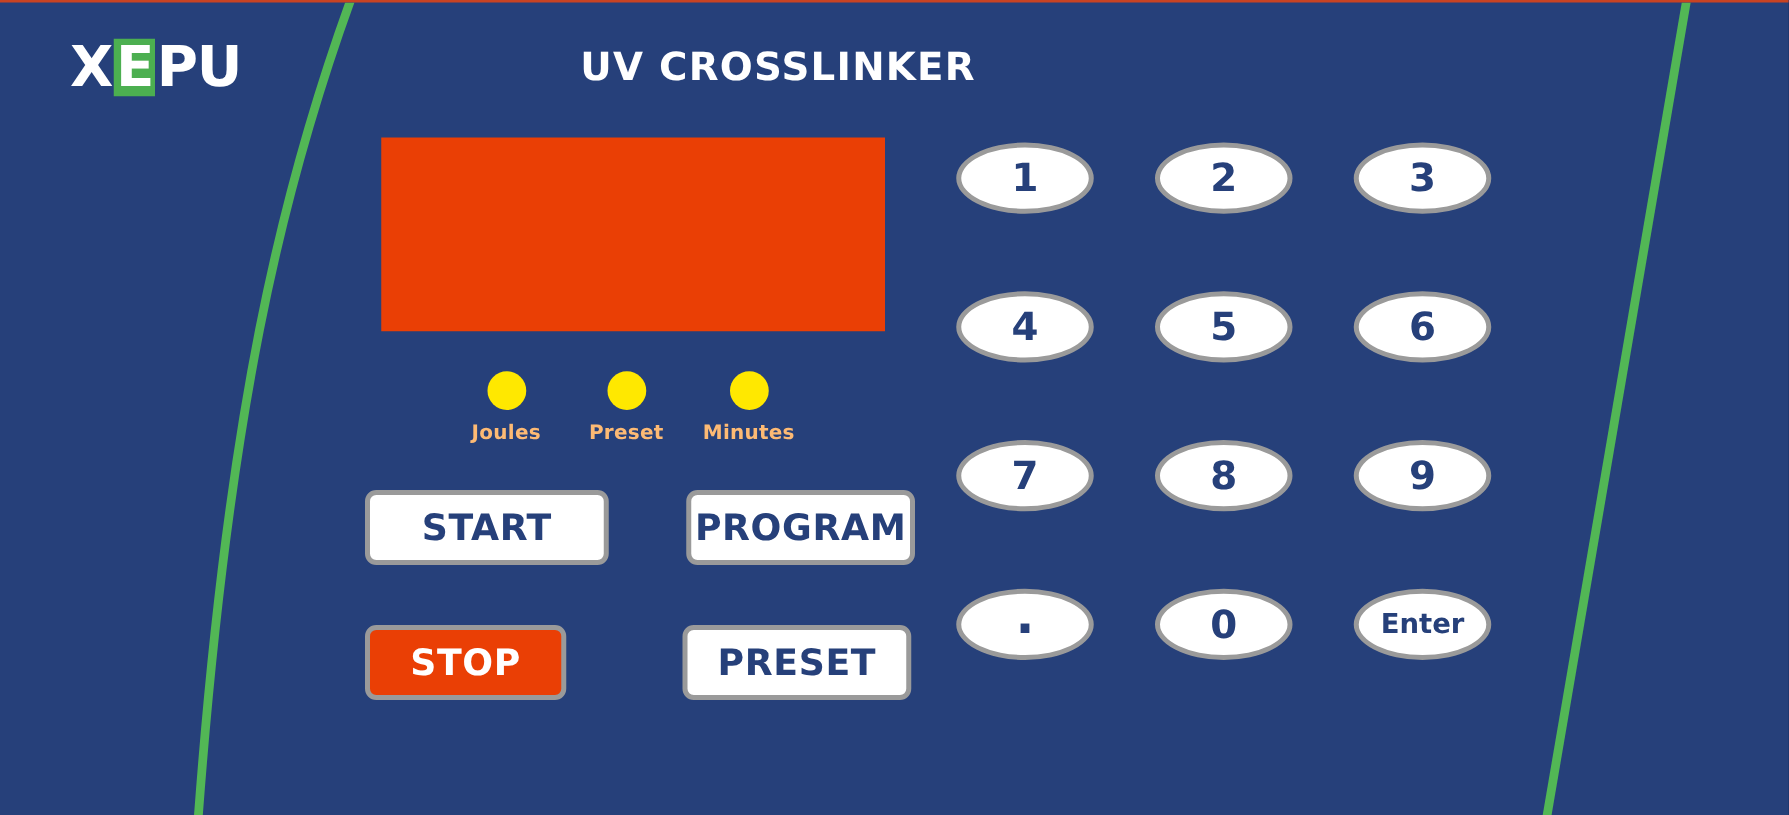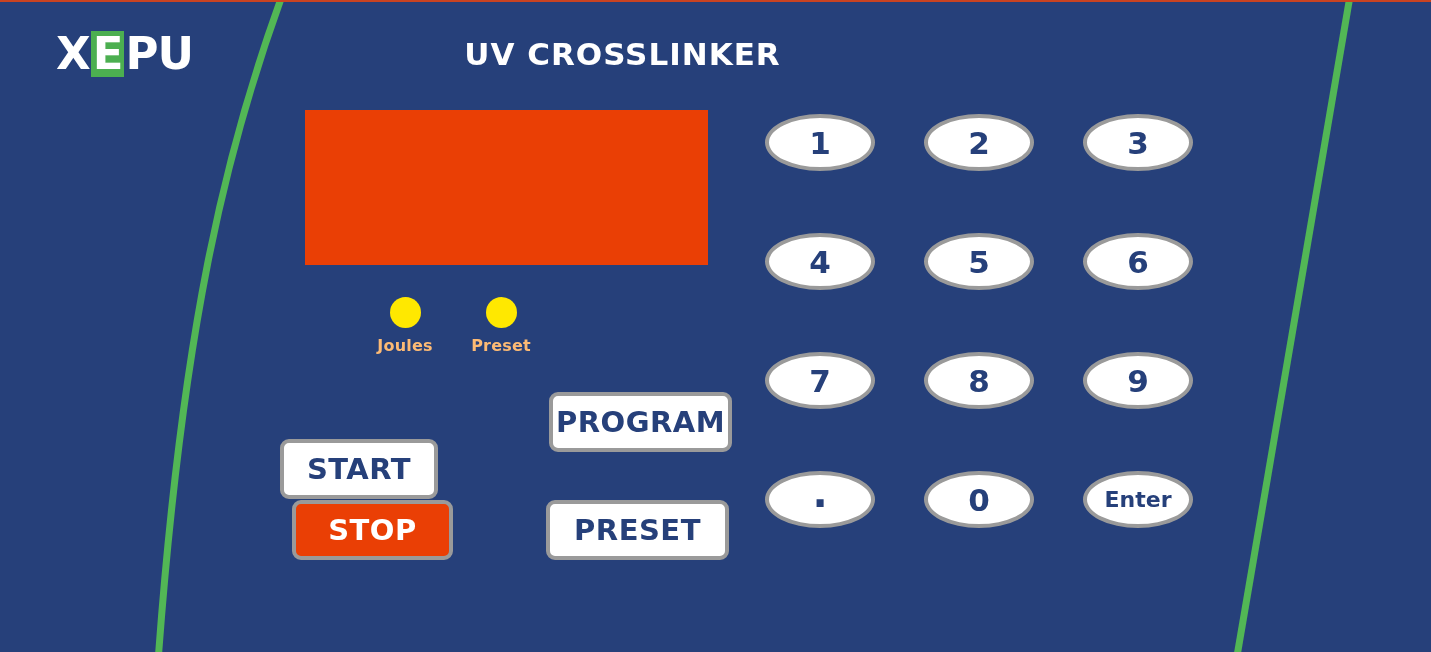--- a/index.html
+++ b/index.html
@@ -112,21 +112,21 @@
     display: flex;
     align-items: center;
     justify-content: center;
     box-sizing: border-box;
     cursor: pointer;
   }
   .ctl-btn.danger {
     background: #ea3f05;
     color: #ffffff;
   }
-  #btn-start   { left: 280px; top: 390px; width: 158px; height: 60px; margin-top: 47px; }
+  #btn-start   { left: 292px; top: 390px; width: 195px; height: 60px; }
   #btn-program { left: 549px; top: 390px; width: 183px; height: 60px; }
   #btn-stop    { left: 292px; top: 498px; width: 161px; height: 60px; }
   #btn-preset  { left: 546px; top: 498px; width: 183px; height: 60px; }
 
   
   #keypad {
     position: absolute;
     left: 765px;
     top: 112px;
     width: 430px;
@@ -177,20 +177,24 @@
 
   <div id="display"></div>
 
   <div class="led-group" id="led-joules">
     <div class="led"></div>
     <div class="led-label">Joules</div>
   </div>
   <div class="led-group" id="led-preset">
     <div class="led"></div>
     <div class="led-label">Preset</div>
+  </div>
+  <div class="led-group" id="led-minutes">
+    <div class="led"></div>
+    <div class="led-label">Minutes</div>
   </div>
 
   <div class="ctl-btn" id="btn-start">START</div>
   <div class="ctl-btn" id="btn-program">PROGRAM</div>
   <div class="ctl-btn danger" id="btn-stop">STOP</div>
   <div class="ctl-btn" id="btn-preset">PRESET</div>
 
   <div id="keypad">
     <div class="key">1</div>
     <div class="key">2</div>

